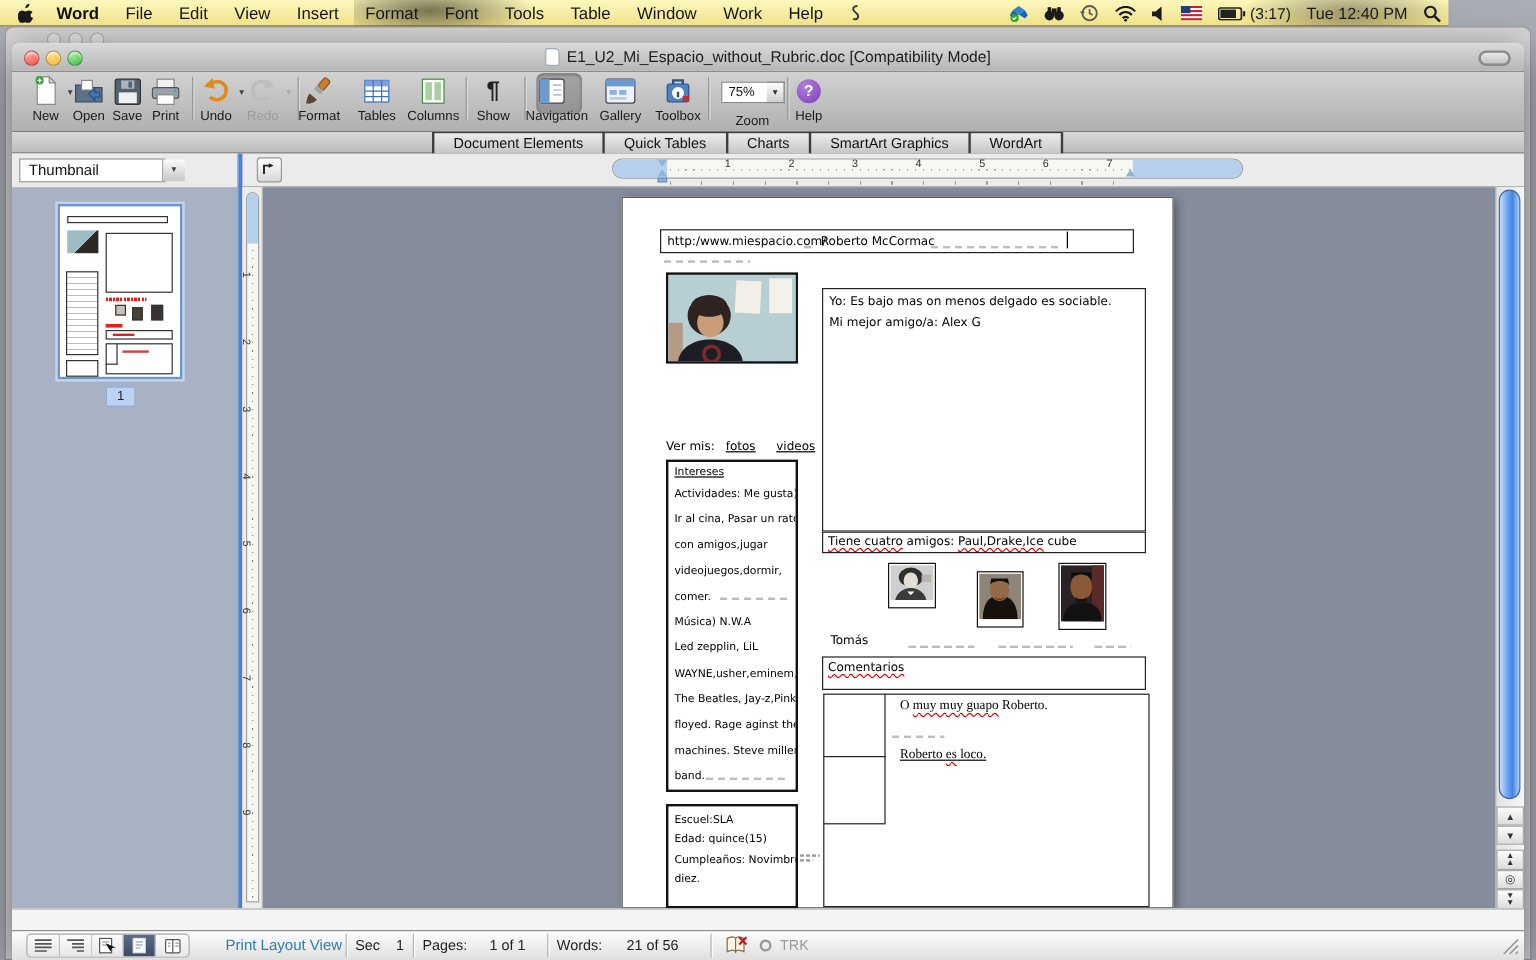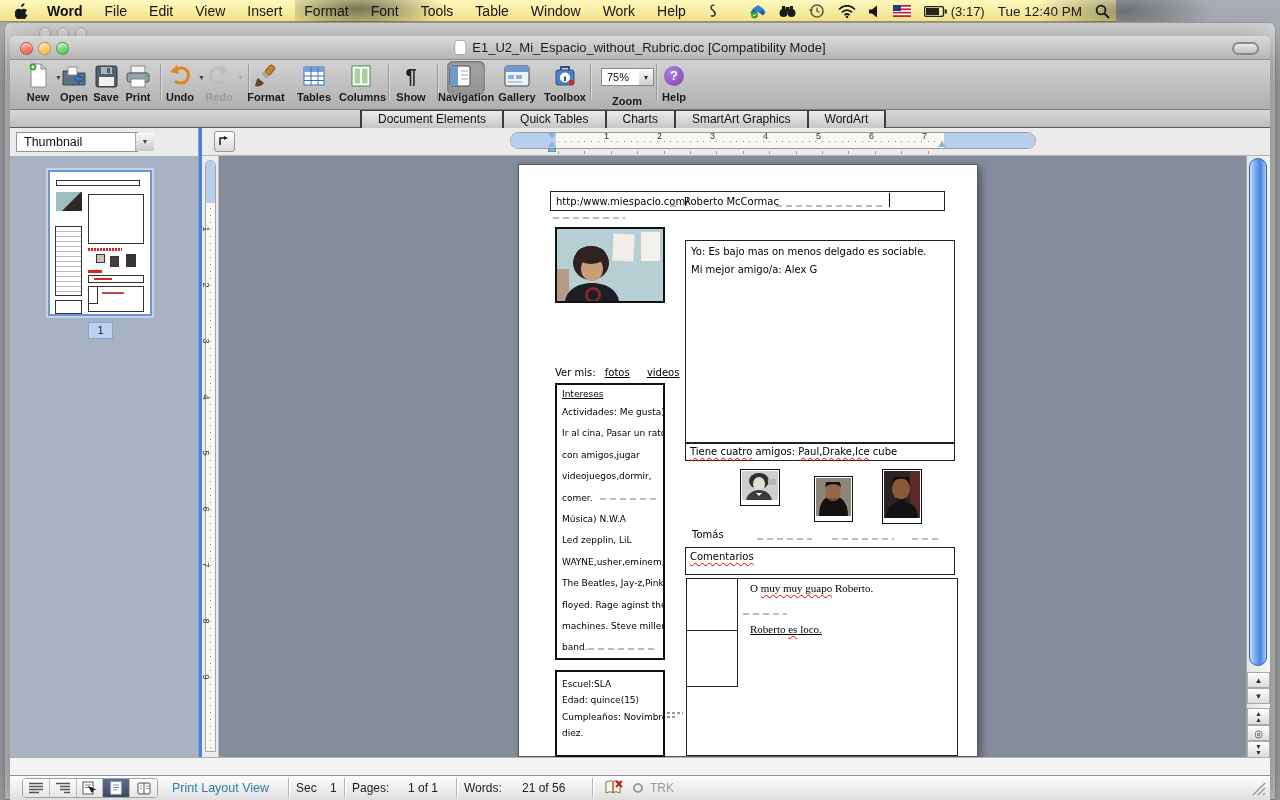--- a/index.html
+++ b/index.html
@@ -2,21 +2,21 @@
 <html><head>
 <meta charset="utf-8">
 <style>
   * { margin:0; padding:0; box-sizing:border-box; }
   html,body { width:1280px; height:800px; overflow:hidden; }
   body { font-family:"Liberation Sans", sans-serif; background:#a9adb4; }
   #screen { position:relative; width:1280px; height:800px; overflow:hidden; }
   .abs { position:absolute; }
 
   
-  .menubar { position:absolute; left:0; top:0; width:1116px; height:22px;
+  .menubar { position:absolute; left:0; top:0; width:1207px; height:22px;
     background:linear-gradient(#fdf8bc,#f0e28c); border-bottom:1px solid #9a8f55; z-index:50; }
   .mb-smudge1 { position:absolute; left:295px; top:0; width:210px; height:22px;
     background:radial-gradient(ellipse 60% 160% at 30% 40%, rgba(35,35,25,.6), rgba(35,35,25,0) 70%); }
   .mb-smudge2 { position:absolute; left:1020px; top:0; width:230px; height:22px;
     background:radial-gradient(ellipse 55% 170% at 45% 50%, rgba(30,30,25,.42), rgba(30,30,25,0) 72%); }
   .mb-left { position:absolute; left:36px; top:0; height:22px; display:flex; align-items:center; }
   .mb-app { font-weight:bold; font-size:14px; color:#111; padding:0 11px; }
   .mb-menus { display:flex; height:22px; align-items:center; }
   .mb-menus > span { font-size:14px; color:#151515; padding:0 11px; }
   .mb-right { position:absolute; right:6px; top:0; height:22px; display:flex; align-items:center; gap:13px; }
@@ -43,21 +43,21 @@
   .doc-mini-icon { display:inline-block; width:12px; height:15px; background:#fff; border:1px solid #9ab;
     border-radius:2px 4px 2px 2px; }
   .pill { position:absolute; left:1232px; top:42px; width:27px; height:13px; border:2px solid #8a8a8a;
     border-radius:8px; background:linear-gradient(#e8e8e8,#c2c2c2); }
 
   
   .toolbar { position:absolute; left:10px; top:60px; width:1260px; height:50px;
     background:linear-gradient(#d2d2d2,#b0b0b0); border-bottom:1px solid #7d7d7d; }
   .tb-btn { position:absolute; top:62px; width:44px; text-align:center; }
   .tb-icon { height:28px; display:flex; align-items:center; justify-content:center; }
-  .tb-label { font-size:11px; color:#1a1a1a; margin-top:1px;font-weight:bold; }
+  .tb-label { font-size:11px; color:#1a1a1a; margin-top:1px; }
   .tb-label.dis { color:#9b9b9b; }
   .dd { font-size:7px; color:#444; position:absolute; }
   .tb-sep { position:absolute; top:64px; width:1px; height:36px; background:#969696; box-shadow:1px 0 0 #dcdcdc; }
   .nav-pressed { position:absolute; left:447px; top:61px; width:38px; height:34px; border-radius:6px;
     background:rgba(30,30,30,.25); box-shadow:inset 0 1px 3px rgba(0,0,0,.4); }
   .zoom-field { position:absolute; left:601px; top:68px; width:52px; height:18px; background:#fff;
     border:1px solid #8a8a8a; font-size:11px; color:#111; line-height:16px; padding-left:5px; }
   .zoom-btn { position:absolute; left:639px; top:68px; width:15px; height:18px;
     background:linear-gradient(#fdfdfd,#cfcfcf); border:1px solid #8a8a8a; border-left:none;
     font-size:7px; color:#333; text-align:center; line-height:18px; }
@@ -660,21 +660,21 @@
         </svg>
     </div>
     <div class="viewbtn">
       <svg width="16" height="13" viewBox="0 0 16 13">
           <rect x="2" y="1" width="12" height="11" rx="1" fill="#fff" stroke="#555"></rect>
           <path d="M8 1v11" stroke="#555"></path>
           <path d="M4 4h2M4 6.5h2M10 4h3M10 6.5h3" stroke="#999"></path>
         </svg>
     </div>
   </div>
-  <div class="st plv" style="left:172px">Print Layout View</div>
+  <div class="st plv" style="left:188px">Print Layout View</div>
   <div class="st-div" style="left:288px"></div>
   <div class="st" style="left:296px">Sec</div>
   <div class="st" style="left:330px">1</div>
   <div class="st-div" style="left:344px"></div>
   <div class="st" style="left:352px">Pages:</div>
   <div class="st" style="left:408px">1 of 1</div>
   <div class="st-div" style="left:456px"></div>
   <div class="st" style="left:464px">Words:</div>
   <div class="st" style="left:522px">21 of 56</div>
   <div class="st-div" style="left:592px"></div>

